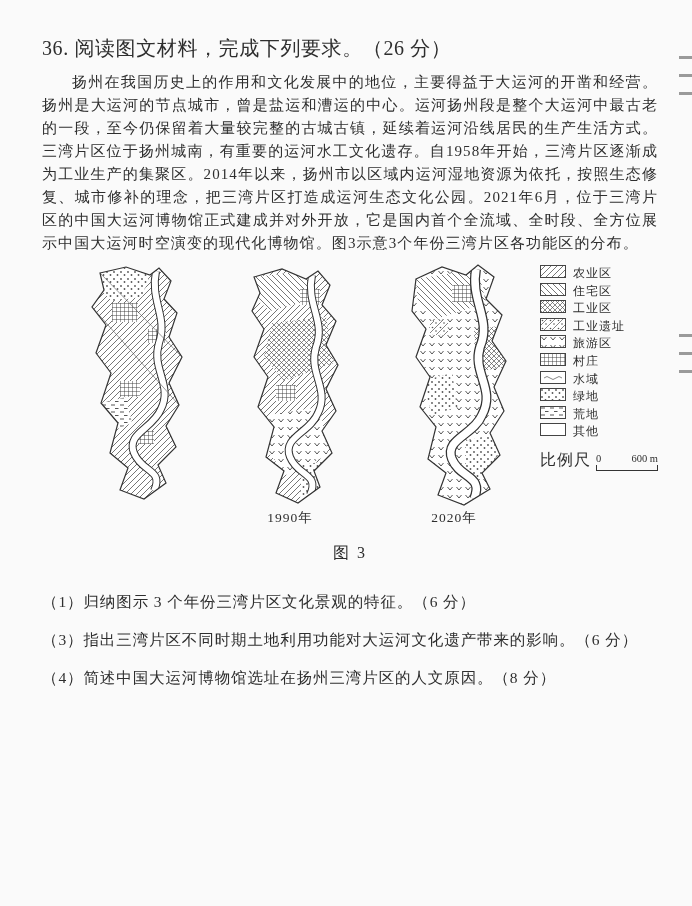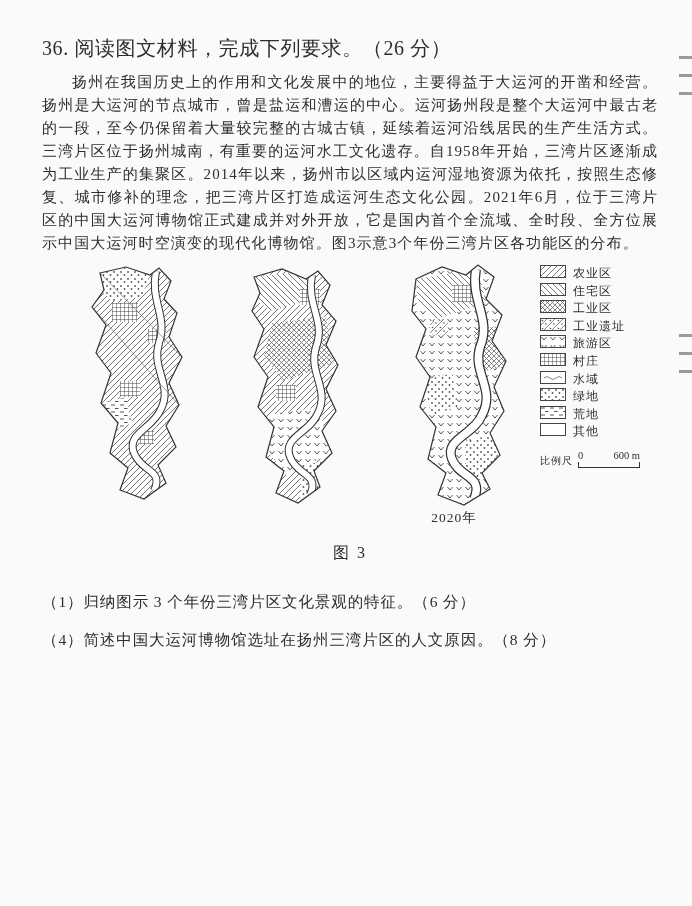--- a/index.html
+++ b/index.html
@@ -19,21 +19,21 @@
     text-align:justify;text-indent:2em;
     letter-spacing:1.1px;margin-top:9px;
   }
   .figure{position:relative;height:276px;margin-top:4px}
   .map{position:absolute}
   .year-label{position:absolute;top:250px;font-size:13.5px;text-align:center;letter-spacing:1px}
   .legend{position:absolute;left:498px;top:6px;width:118px}
   .legend-item{display:flex;align-items:flex-start;gap:7px;height:17.6px}
   .legend-label{font-size:12px;white-space:nowrap;letter-spacing:1px}
   .scale-row{display:flex;align-items:flex-end;gap:5px;margin-top:9px}
-  .scale-label{font-size:10px;letter-spacing:1px}
+  .scale-label{font-size:16px;letter-spacing:1px}
   .scale-widget{display:flex;flex-direction:column;width:62px}
   .scale-nums{display:flex;justify-content:space-between;font-size:10.5px;line-height:11px}
   .scale-bracket{height:5px;border-left:1px solid #333;border-right:1px solid #333;border-bottom:1px solid #333;margin-top:1px}
   .fig-caption{text-align:center;font-size:16px;margin:8px 0 22px;letter-spacing:2px}
   .questions{margin-top:8px}
   .questions p{
     font-size:15.5px;line-height:32px;margin:6px 0;
     letter-spacing:.9px;
     padding-left:2.9em;text-indent:-2.9em;
   }
@@ -145,20 +145,21 @@
         <rect x="56" y="60" width="18" height="14" fill="url(#pat-relic)"></rect>
         <polygon points="100,70 128,64 132,104 104,112" fill="url(#pat-ind)"></polygon>
         <polygon points="48,120 78,112 84,146 58,154" fill="url(#pat-green)"></polygon>
         <polygon points="92,180 124,172 120,214 92,218" fill="url(#pat-green)"></polygon>
         <path d="M102,8 C96,40 118,58 106,86 C98,112 122,128 108,154 C100,174 70,178 78,198 C86,218 110,214 100,238" fill="none" stroke="#333" stroke-width="10"></path>
         <path d="M102,8 C96,40 118,58 106,86 C98,112 122,128 108,154 C100,174 70,178 78,198 C86,218 110,214 100,238" fill="none" stroke="#fff" stroke-width="7.5"></path>
       </g>
       <path d="M42,18 L68,6 L92,14 L104,4 L120,16 L112,38 L128,54 L118,80 L132,100 L120,126 L130,150 L116,172 L126,194 L108,212 L116,228 L90,244 L64,234 L72,212 L54,198 L62,166 L46,146 L56,116 L42,96 L52,68 L38,50 Z" fill="none" stroke="#333" stroke-width="1.2"></path>
     </svg>
 
+    <span class="year-label" style="left:172px;width:152px">1990年</span>
     <span class="year-label" style="left:332px;width:160px">2020年</span>
 
     <div class="legend">
       <div class="legend-item">
         <svg width="26" height="13">
             <rect x="0.5" y="0.5" width="25" height="12" fill="url(#pat-agri)" stroke="#444"></rect>
           </svg>
         <span class="legend-label">农业区</span>
       </div>
       <div class="legend-item">
@@ -227,20 +228,21 @@
           <div class="scale-bracket"></div>
         </div>
       </div>
     </div>
   </div>
 
   <div class="fig-caption">图 3</div>
 
   <div class="questions">
     <p>（1）归纳图示 3 个年份三湾片区文化景观的特征。（6 分）</p>
+    <p>（3）指出三湾片区不同时期土地利用功能对大运河文化遗产带来的影响。（6 分）</p>
     <p>（4）简述中国大运河博物馆选址在扬州三湾片区的人文原因。（8 分）</p>
   </div>
 
 </div>
 
 <div class="mark" style="top:56px"></div>
 <div class="mark" style="top:74px"></div>
 <div class="mark" style="top:92px"></div>
 <div class="mark" style="top:334px"></div>
 <div class="mark" style="top:352px"></div>

